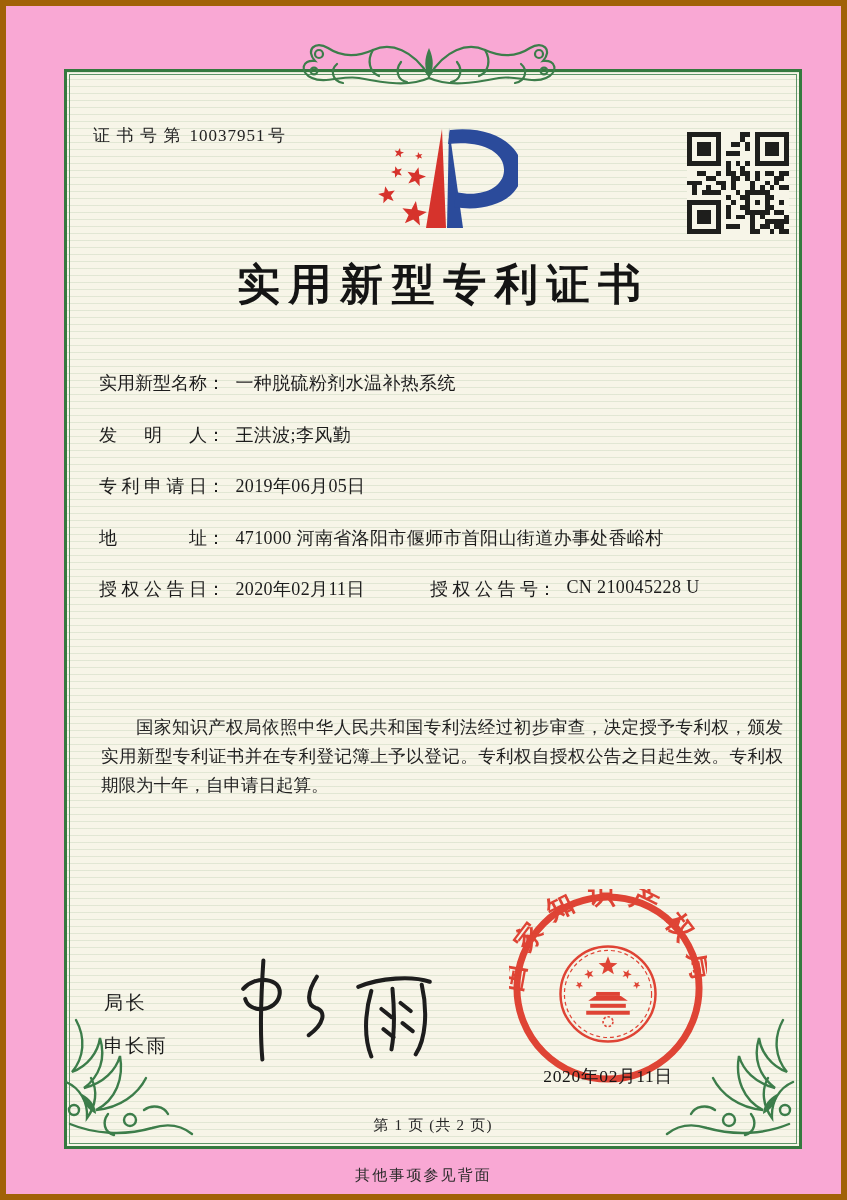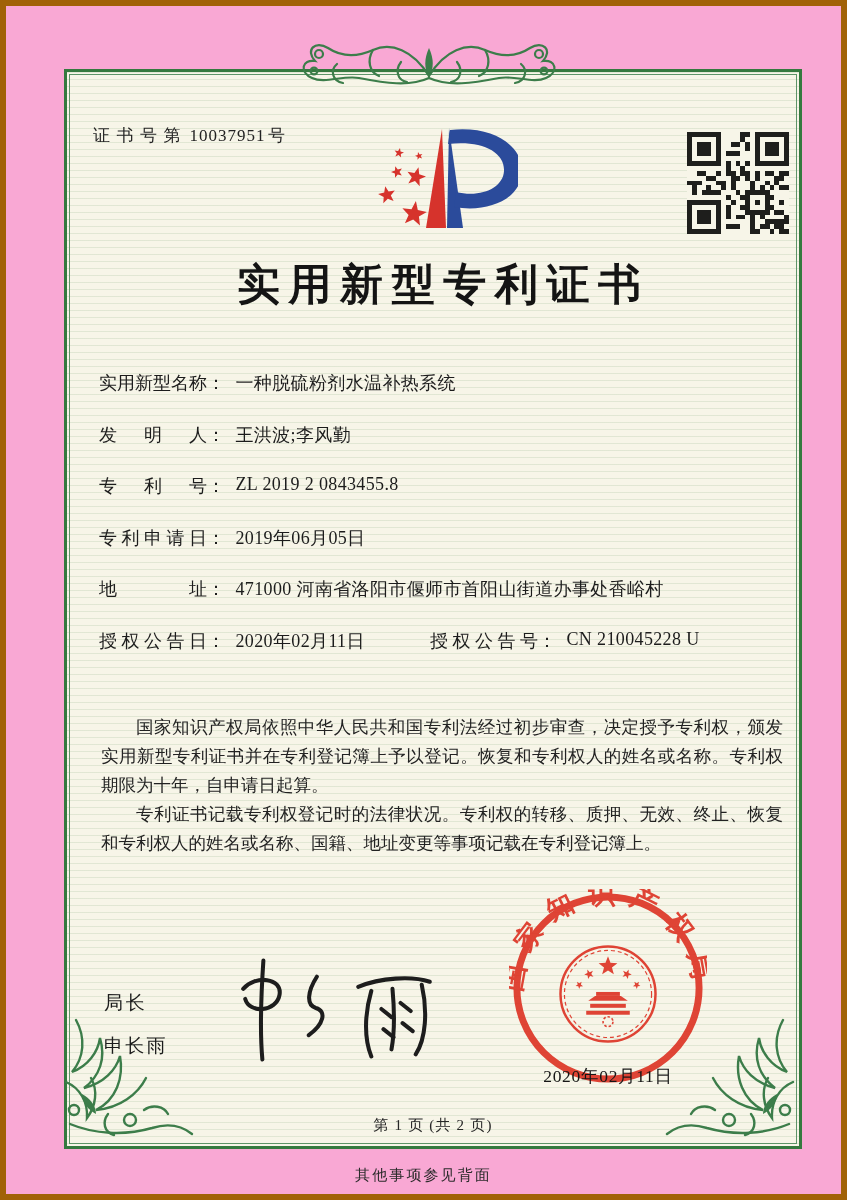--- a/index.html
+++ b/index.html
@@ -553,46 +553,41 @@
     <div class="doc-title">实用新型专利证书</div>
 
     <div class="fields">
       <div class="frow">
         <span class="flabel">实用新型名称</span><span class="fcolon">：</span>
         <span class="fvalue">一种脱硫粉剂水温补热系统</span>
       </div>
       <div class="frow">
         <span class="flabel">发明人</span><span class="fcolon">：</span>
         <span class="fvalue">王洪波;李风勤</span>
-      </div>
-      <div class="frow">
-        <span class="flabel">专利号</span><span class="fcolon">：</span>
-        <span class="fvalue">ZL 2019 2 0843455.8</span>
       </div>
       <div class="frow">
         <span class="flabel">专利申请日</span><span class="fcolon">：</span>
         <span class="fvalue">2019年06月05日</span>
       </div>
       <div class="frow">
         <span class="flabel">地址</span><span class="fcolon">：</span>
         <span class="fvalue">471000 河南省洛阳市偃师市首阳山街道办事处香峪村</span>
       </div>
       <div class="frow">
         <span class="flabel">授权公告日</span><span class="fcolon">：</span>
         <span class="fvalue">2020年02月11日</span>
         <span class="fgroup2">
           <span class="flabel">授权公告号</span><span class="fcolon">：</span>
           <span class="fvalue">CN 210045228 U</span>
         </span>
       </div>
     </div>
 
     <div class="paras">
-      <p>国家知识产权局依照中华人民共和国专利法经过初步审查，决定授予专利权，颁发实用新型专利证书并在专利登记簿上予以登记。恢复和专利权人的姓名或名称。专利权期限为十年，自申请日起算。</p>
-      <p>专利证书记载专利权登记时的法律状况。专利权的转移、质押、无效、终止、恢复和专利权人的姓名或名称、国籍、地址变更等事项记载在专利登记簿上。</p>
+      <p>国家知识产权局依照中华人民共和国专利法经过初步审查，决定授予专利权，颁发实用新型专利证书并在专利登记簿上予以登记。专利权自授权公告之日起生效。专利权期限为十年，自申请日起算。</p>
     </div>
 
     <div class="officer-role">局长</div>
     <div class="officer-name">申长雨</div>
 
     <svg class="sig" viewBox="0 0 230 110" aria-hidden="true">
       <g stroke="#1d1d1d" stroke-width="4" fill="none" stroke-linecap="round" stroke-linejoin="round">
         <path d="M44,8 C42,38 40,74 43,106"></path>
         <path d="M24,36 C36,22 63,25 60,42 C57,59 30,61 26,46"></path>
         <path d="M97,24 C88,38 86,52 96,55 C107,58 104,71 89,82"></path>

